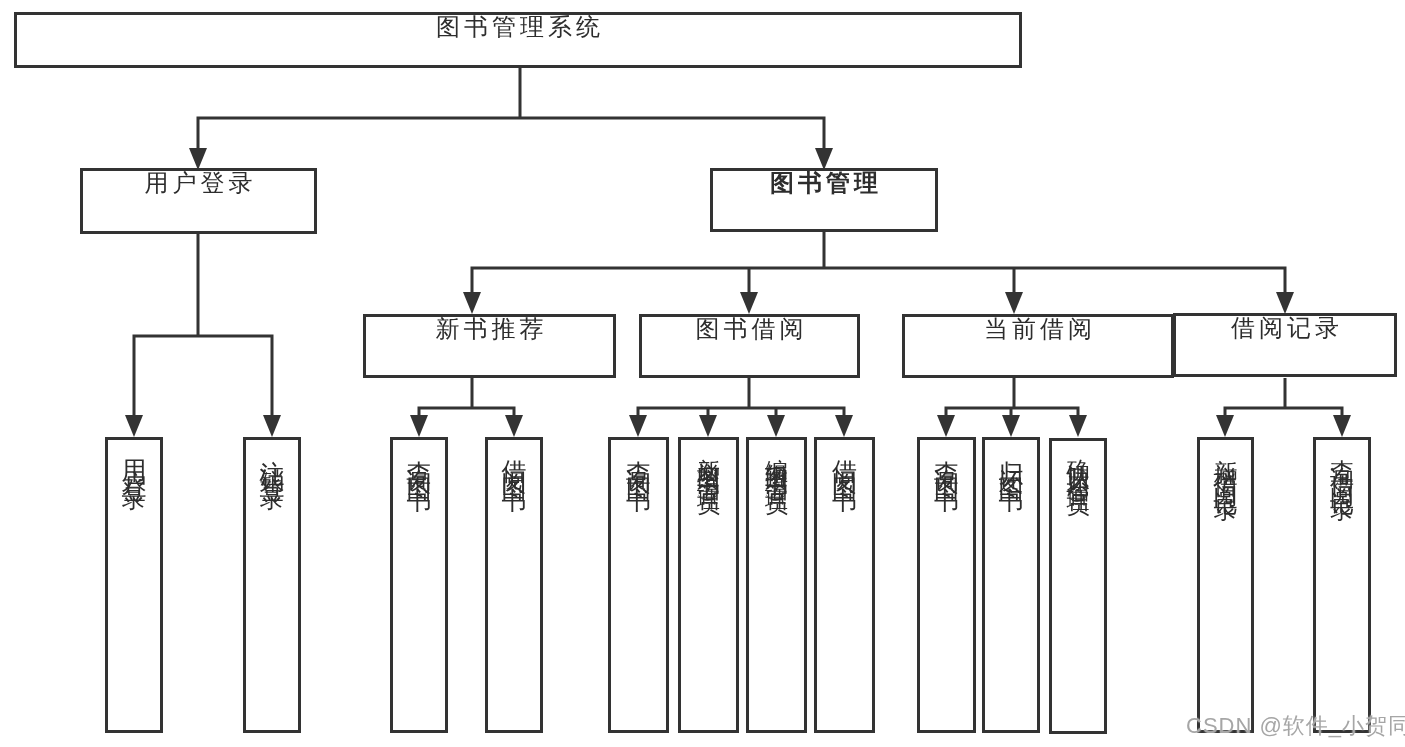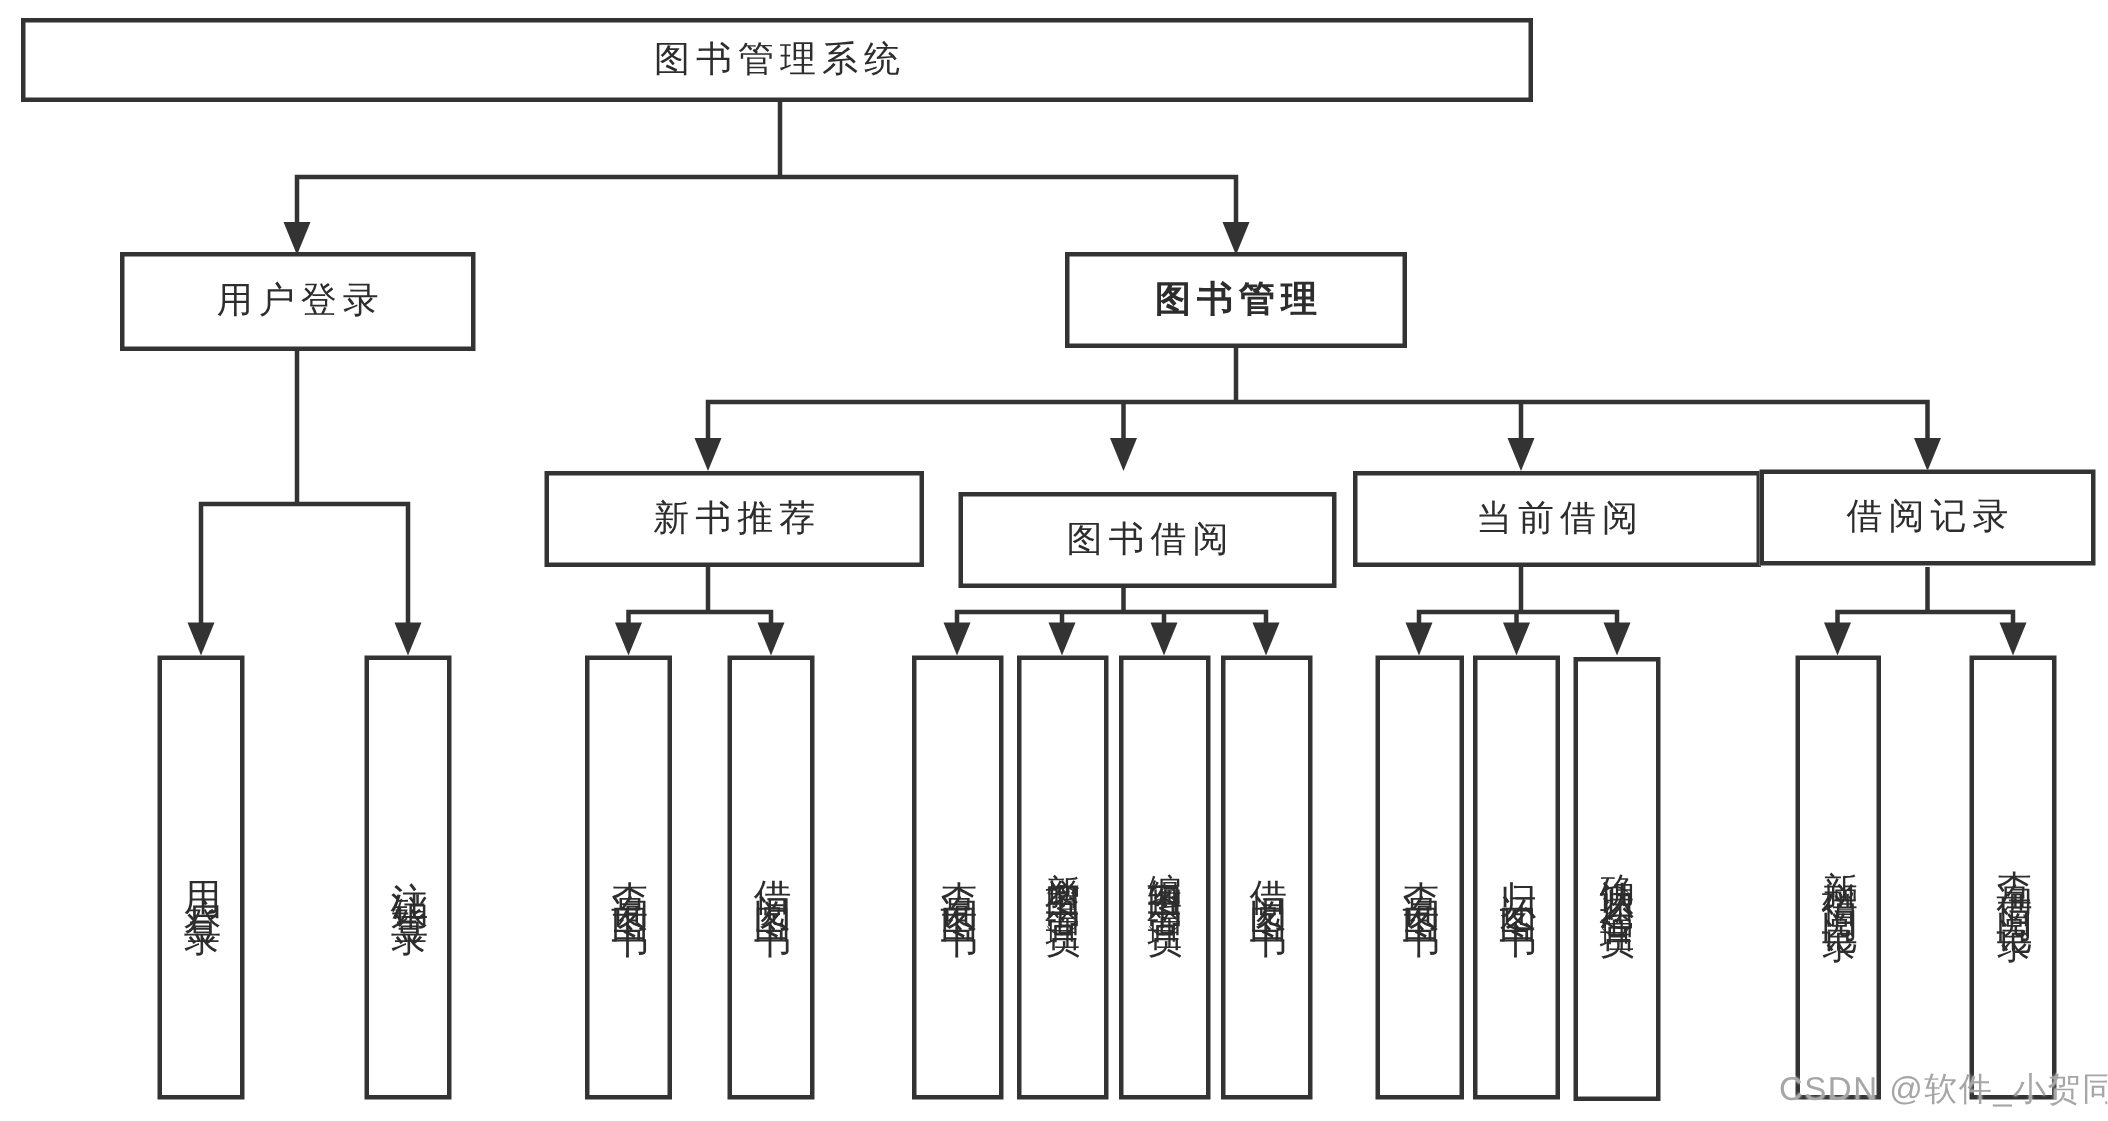--- a/index.html
+++ b/index.html
@@ -18,21 +18,21 @@
     overflow:hidden;
   }
   #connectors{position:absolute;left:0;top:0;z-index:0;}
   #connectors path{stroke:var(--line);stroke-width:3;fill:none;}
   #connectors polygon{fill:var(--line);stroke:none;}
   .box{
     position:absolute;
     box-sizing:border-box;
     background:var(--background);
     border:3px solid var(--box_border);
-    display:flex;align-items:center;justify-content:center;
+    display:flex;justify-content:center;
     color:var(--text);
     z-index:1;
   }
   .h-label{
     font-size:24px;letter-spacing:4px;text-indent:4px;
     white-space:nowrap;line-height:1;
   }
   .v-label{
     writing-mode:vertical-rl;
     text-orientation:mixed;
@@ -119,21 +119,21 @@
   <div class="box" style="left:80px;top:168px;width:237px;height:66px;">
     <span class="h-label">用户登录</span>
   </div>
   <div class="box" style="left:710px;top:168px;width:228px;height:64px;font-weight:bold;">
     <span class="h-label">图书管理</span>
   </div>
 
   <div class="box" style="left:363px;top:314px;width:253px;height:64px;">
     <span class="h-label">新书推荐</span>
   </div>
-  <div class="box" style="left:639px;top:314px;width:252px;height:64px;margin-top:14px;">
+  <div class="box" style="left:639px;top:314px;width:221px;height:64px;">
     <span class="h-label">图书借阅</span>
   </div>
   <div class="box" style="left:902px;top:314px;width:272px;height:64px;">
     <span class="h-label">当前借阅</span>
   </div>
   <div class="box" style="left:1173px;top:313px;width:224px;height:64px;">
     <span class="h-label">借阅记录</span>
   </div>
 
   <div class="box" style="left:105px;top:437px;width:58px;height:296px;">

